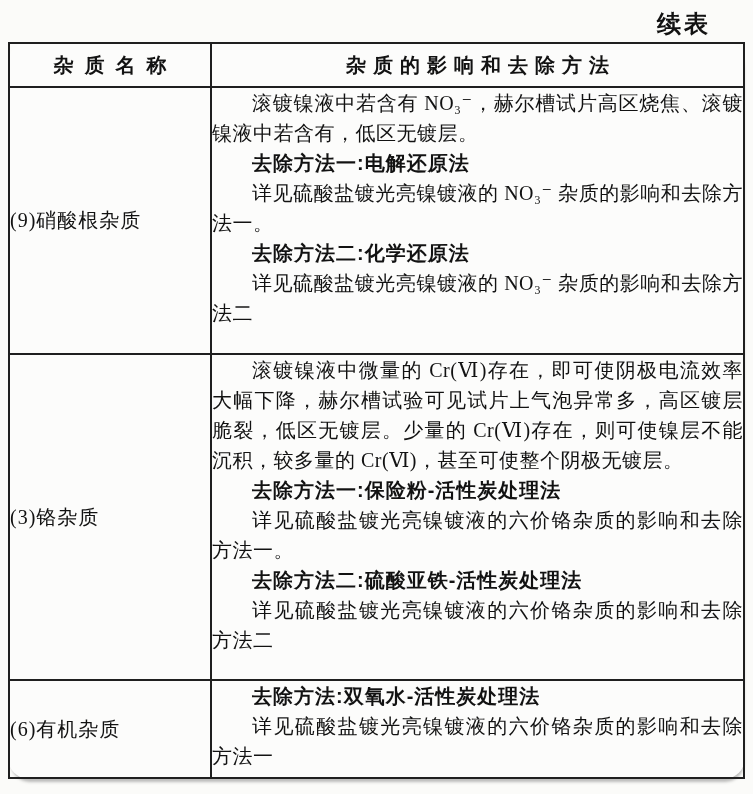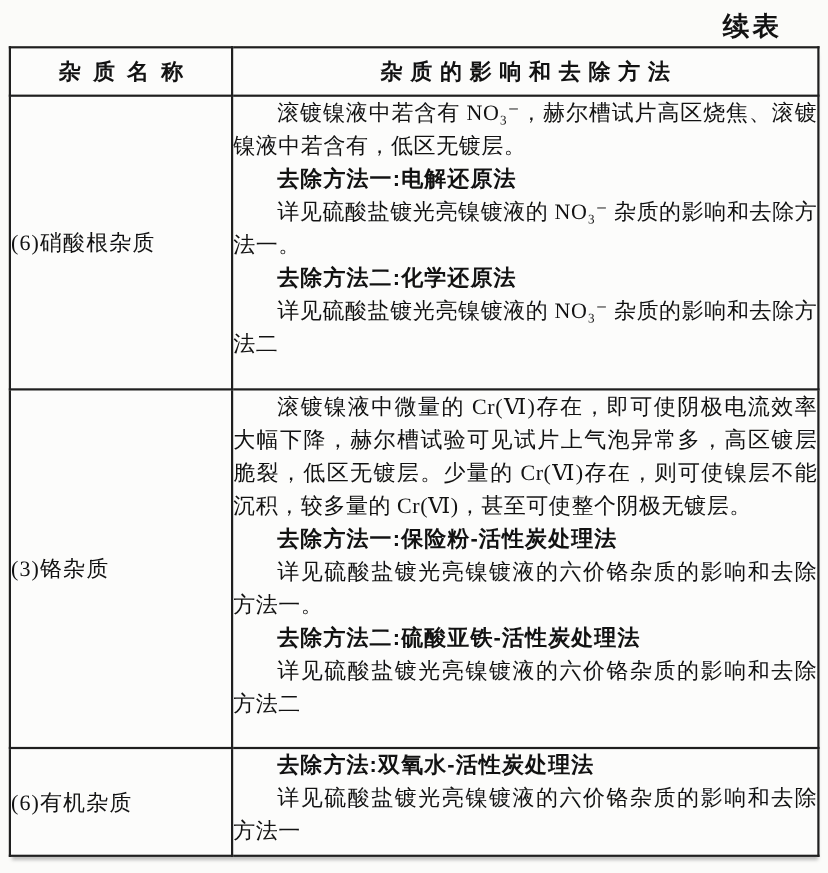--- a/index.html
+++ b/index.html
@@ -26,20 +26,21 @@
   }
   table.impurity-table {
     position: absolute;
     left: 8px;
     top: 42px;
     width: 737px;
     border-collapse: collapse;
     table-layout: fixed;
     background: #fcfcfb;
     box-shadow: 1px 5px 3px -2px rgba(110,110,110,0.45);
+    border-radius: 21px;
   }
   table.impurity-table th,
   table.impurity-table td {
     border: 2px solid #1f1f1f;
     padding: 0;
   }
   th.header-cell {
     height: 42px;
     font-size: 20px;
     font-weight: bold;
@@ -88,21 +89,21 @@
     <col>
   </colgroup>
   <thead>
     <tr>
       <th class="header-cell header-name">杂质名称</th>
       <th class="header-cell header-effect">杂质的影响和去除方法</th>
     </tr>
   </thead>
   <tbody>
     <tr class="row-nitrate">
-      <td class="name-cell">(6)硝酸根杂质</td>
+      <td class="name-cell">(9)硝酸根杂质</td>
       <td class="content-cell">
         <p class="para">滚镀镍液中若含有 NO₃⁻，赫尔槽试片高区烧焦、滚镀镍液中若含有，低区无镀层。</p>
         <p class="para method">去除方法一:电解还原法</p>
         <p class="para">详见硫酸盐镀光亮镍镀液的 NO₃⁻ 杂质的影响和去除方法一。</p>
         <p class="para method">去除方法二:化学还原法</p>
         <p class="para">详见硫酸盐镀光亮镍镀液的 NO₃⁻ 杂质的影响和去除方法二</p>
       </td>
     </tr>
     <tr class="row-chromium">
       <td class="name-cell">(3)铬杂质</td>

